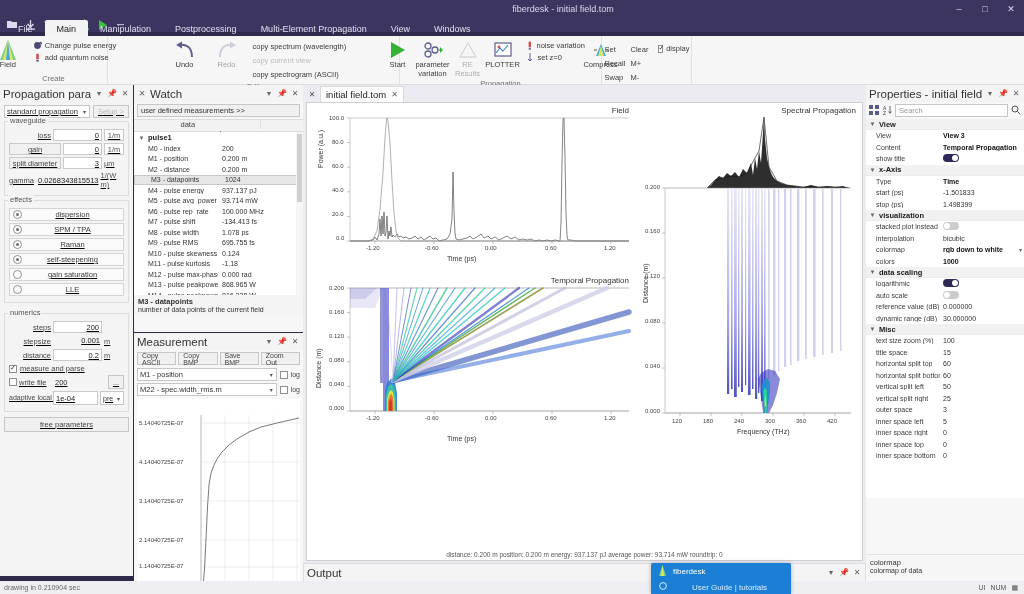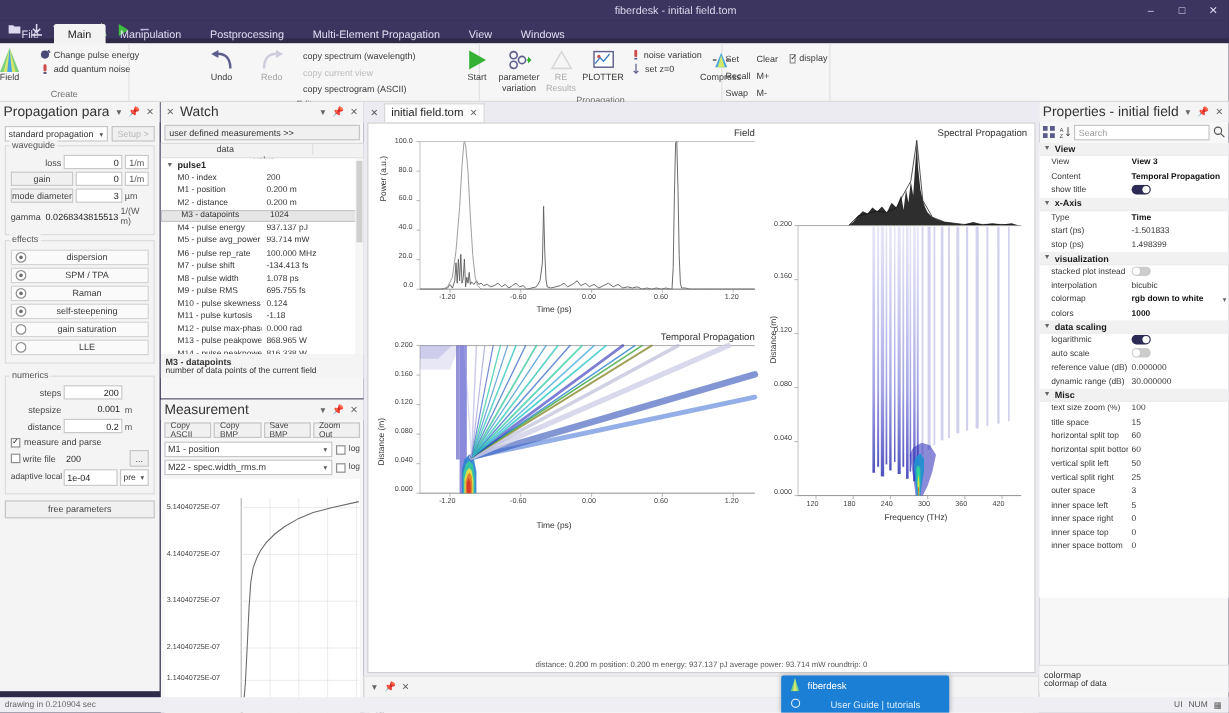--- a/index.html
+++ b/index.html
@@ -84,21 +84,21 @@
   .panel { position: absolute; background: #f4f4f4; border: 1px solid #dedede; }
   .panel-hdr {
     height: 17px; display: flex; align-items: center; padding: 0 3px;
     background: #f4f4f4; font-size: 11.5px; color: #3a3a3a; gap: 3px;
   }
   .panel-hdr .ttl { flex: 1; white-space: nowrap; overflow: hidden; font-size: 11.5px; color: #333; }
   .panel-hdr .hbtn { width: 10px; height: 12px; display:flex; align-items:center; justify-content:center; font-size: 8px; color: #666; }
 
   
   #prop-panel { left: 0; top: 0; width: 133px; height: 491px; background: #f4f4f4; border: none; }
-  .pp-body { padding: 3px 4px; }
+  .pp-body { padding: 3px 4px; text-decoration: underline; }
   .row { display: flex; align-items: center; gap: 3px; margin-bottom: 3px; }
   .sel {
     flex: 1; height: 13px; border: 1px solid #c6c6c6; background: #fff; font-size: 7.5px;
     color: #333; display: flex; align-items: center; padding: 0 2px; position: relative;
   }
   .sel .arrow { position: absolute; right: 3px; font-size: 6px; color: #555; }
   .btn {
     height: 13px; border: 1px solid #c6c6c6; background: #f0f0f0; font-size: 7.5px;
     display: flex; align-items: center; justify-content: center; padding: 0 4px; color: #444;
   }
@@ -501,21 +501,21 @@
             <div class="lbl">loss</div>
             <div class="inp">0</div>
             <div class="unit boxed">1/m</div>
           </div>
           <div class="lrow">
             <div class="lbl boxed">gain</div>
             <div class="inp">0</div>
             <div class="unit boxed">1/m</div>
           </div>
           <div class="lrow">
-            <div class="lbl boxed" style="width:52px">mode diameter</div>
+            <div class="lbl boxed" style="width:52px">split diameter</div>
             <div class="inp">3</div>
             <div class="unit">µm</div>
           </div>
           <div class="lrow">
             <div class="lbl" style="width:26px">gamma</div>
             <div class="plain-val">0.0268343815513</div>
             <div class="unit" style="width:30px">1/(W m)</div>
           </div>
         </div>
 
@@ -957,20 +957,21 @@
             <path d="M43 15 L70 15 L58 26 L43 26 Z" fill="#5a5ac0" opacity="0.18"></path>
           </svg>
         </div>
 
         <div class="status-line">distance: 0.200  m   position: 0.200  m   energy: 937.137 pJ   average power: 93.714 mW   roundtrip: 0</div>
       </div>
     </div>
 
     <div class="panel" id="out-panel">
       <div class="panel-hdr">
+        <div class="ttl">Output</div>
         <div class="hbtn">▾</div>
         <div class="hbtn">📌</div>
         <div class="hbtn">✕</div>
       </div>
       <div class="out-text">
         <div class="ln">1duration of last propagation: 0.558 sec with 200 steps</div>
         <div class="ln">2filename:</div>
 
         <div class="vsb">
           <div class="ar">▲</div>

